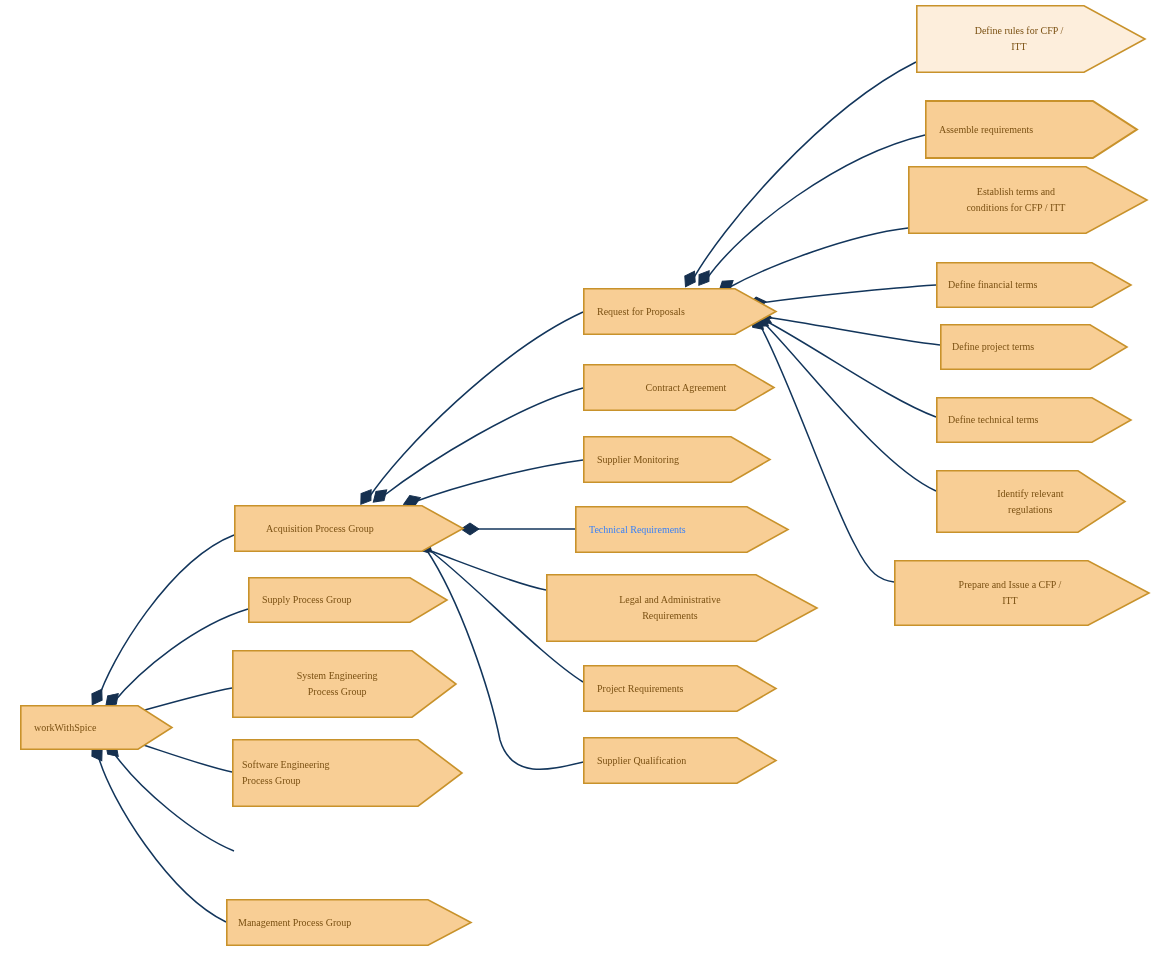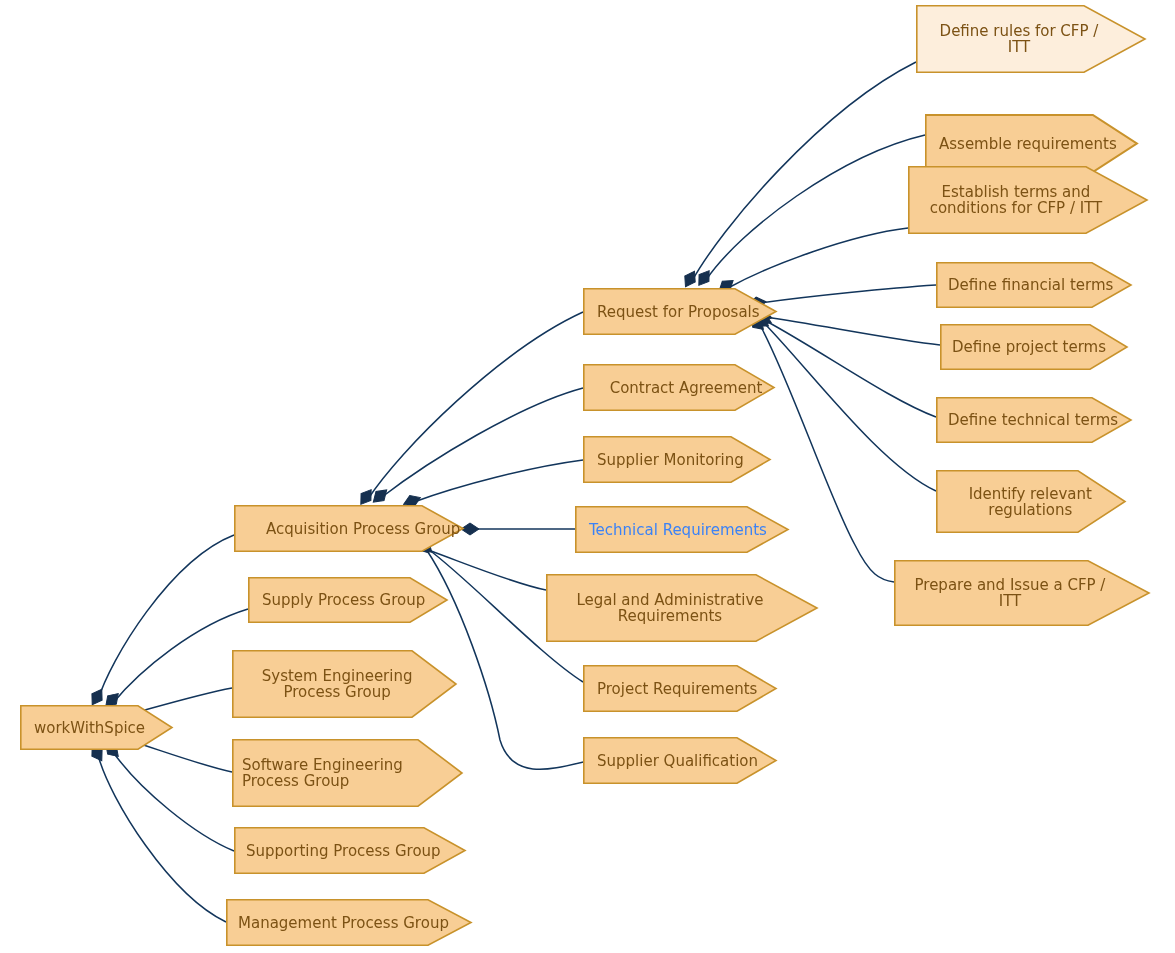--- a/index.html
+++ b/index.html
@@ -45,28 +45,29 @@
     left: 0;
     top: 0;
     width: 100%;
     height: 100%;
     overflow: visible;
   }
   .node-label {
     position: relative;
     z-index: 2;
     color: #7C5214;
-    font-size: 15px;
+    font-size: 10px;
     line-height: 16px;
     text-align: center;
     white-space: pre-line;
     width: 100%;
     padding-right: 0px;
     box-sizing: border-box;
     user-select: none;
+    font-family: Liberation Serif, serif;
   }
 </style>
 </head>
 <body>
 
 <div id="diagram-root">
 
   <svg id="edge-layer" viewBox="0 0 1175 953" xmlns="http://www.w3.org/2000/svg">
       <g>
         <path d="M 98 700 C 110 660, 170 560, 234 535" fill="none" stroke="#12355B" stroke-width="1.5"></path>
@@ -180,26 +181,20 @@
         <div class="node-label" style="color: rgb(124, 82, 20); text-align: center; padding-left: 10px; padding-right: 24.75px;">System Engineering
 Process Group</div>
       </div>
       <div class="node" style="left: 232px; top: 739px; width: 231px; height: 68px;">
         <svg class="node-shape" viewBox="0 0 231 68" preserveAspectRatio="none">
           <path d="M 0.8 0.8 L 186 0.8 L 230 34 L 186 67.2 L 0.8 67.2 Z" fill="#F8CE95" stroke="#C8922B" stroke-width="1.6" stroke-linejoin="miter"></path>
         </svg>
         <div class="node-label" style="color: rgb(124, 82, 20); text-align: left; padding-left: 10px; padding-right: 24.75px;">Software Engineering
 Process Group</div>
       </div>
-      <div class="node" style="left: 234px; top: 827px; width: 232px; height: 47px;">
-        <svg class="node-shape" viewBox="0 0 232 47" preserveAspectRatio="none">
-          <path d="M 0.8 0.8 L 190 0.8 L 231 23.5 L 190 46.2 L 0.8 46.2 Z" fill="#F8CE95" stroke="#C8922B" stroke-width="1.6" stroke-linejoin="miter"></path>
-        </svg>
-        <div class="node-label" style="color: rgb(124, 82, 20); text-align: left; padding-left: 12px;">Supporting Process Group</div>
-      </div>
       <div class="node" style="left: 226px; top: 899px; width: 246px; height: 47px;">
         <svg class="node-shape" viewBox="0 0 246 47" preserveAspectRatio="none">
           <path d="M 0.8 0.8 L 202 0.8 L 245 23.5 L 202 46.2 L 0.8 46.2 Z" fill="#F8CE95" stroke="#C8922B" stroke-width="1.6" stroke-linejoin="miter"></path>
         </svg>
         <div class="node-label" style="color: rgb(124, 82, 20); text-align: left; padding-left: 12px;">Management Process Group</div>
       </div>
       <div class="node" style="left: 583px; top: 288px; width: 194px; height: 47px;">
         <svg class="node-shape" viewBox="0 0 194 47" preserveAspectRatio="none">
           <path d="M 0.8 0.8 L 152 0.8 L 193 23.5 L 152 46.2 L 0.8 46.2 Z" fill="#F8CE95" stroke="#C8922B" stroke-width="1.6" stroke-linejoin="miter"></path>
         </svg>
@@ -242,21 +237,21 @@
         </svg>
         <div class="node-label" style="color: rgb(124, 82, 20); text-align: left; padding-left: 14px;">Supplier Qualification</div>
       </div>
       <div class="node" style="left: 916px; top: 5px; width: 230px; height: 68px;">
         <svg class="node-shape" viewBox="0 0 230 68" preserveAspectRatio="none">
           <path d="M 0.8 0.8 L 168 0.8 L 229 34 L 168 67.2 L 0.8 67.2 Z" fill="#FDEEDC" stroke="#C8922B" stroke-width="1.6" stroke-linejoin="miter"></path>
         </svg>
         <div class="node-label" style="color: rgb(124, 82, 20); text-align: center; padding-left: 10px; padding-right: 34.1px;">Define rules for CFP /
 ITT</div>
       </div>
-      <div class="node" style="left: 925px; top: 114px; width: 213px; height: 59px;">
+      <div class="node" style="left: 925px; top: 100px; width: 213px; height: 59px;">
         <svg class="node-shape" viewBox="0 0 213 46" preserveAspectRatio="none">
           <path d="M 0.8 0.8 L 168 0.8 L 212 23 L 168 45.2 L 0.8 45.2 Z" fill="#F8CE95" stroke="#C8922B" stroke-width="1.6" stroke-linejoin="miter"></path>
         </svg>
         <div class="node-label" style="color: rgb(124, 82, 20); text-align: left; padding-left: 14px;">Assemble requirements</div>
       </div>
       <div class="node" style="left: 908px; top: 166px; width: 240px; height: 68px;">
         <svg class="node-shape" viewBox="0 0 240 68" preserveAspectRatio="none">
           <path d="M 0.8 0.8 L 178 0.8 L 239 34 L 178 67.2 L 0.8 67.2 Z" fill="#F8CE95" stroke="#C8922B" stroke-width="1.6" stroke-linejoin="miter"></path>
         </svg>
         <div class="node-label" style="color: rgb(124, 82, 20); text-align: center; padding-left: 10px; padding-right: 34.1px;">Establish terms and

